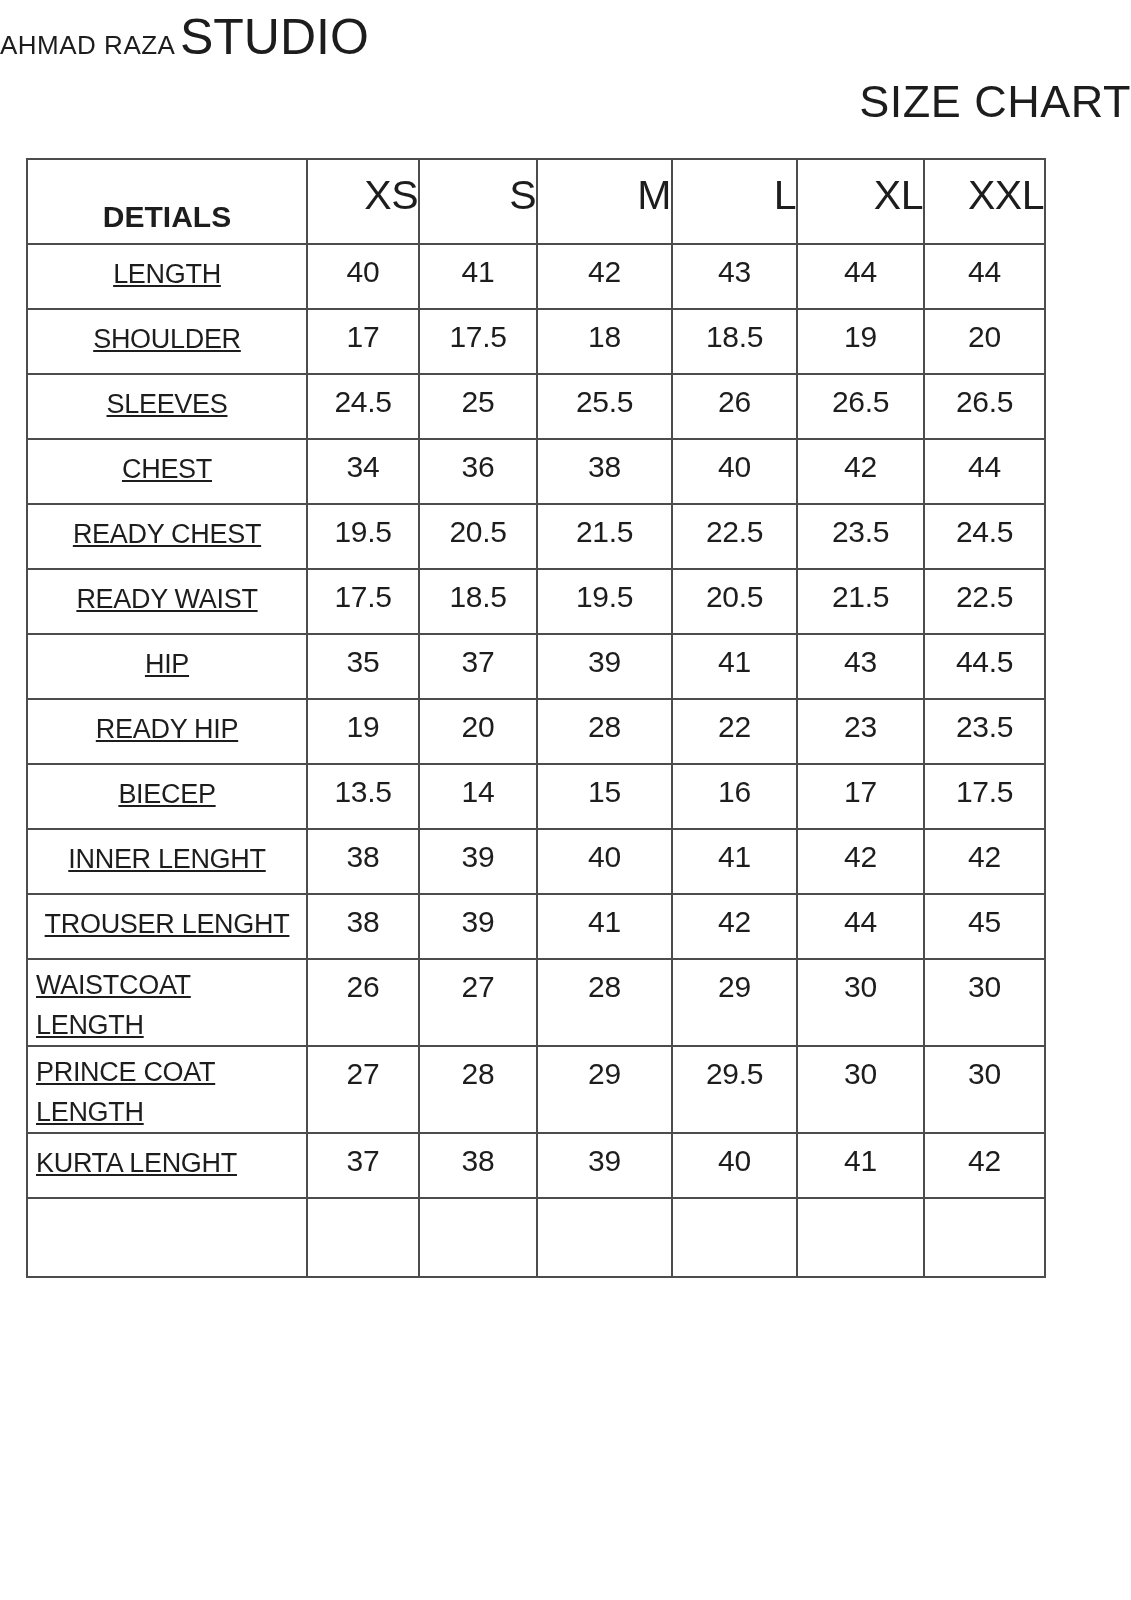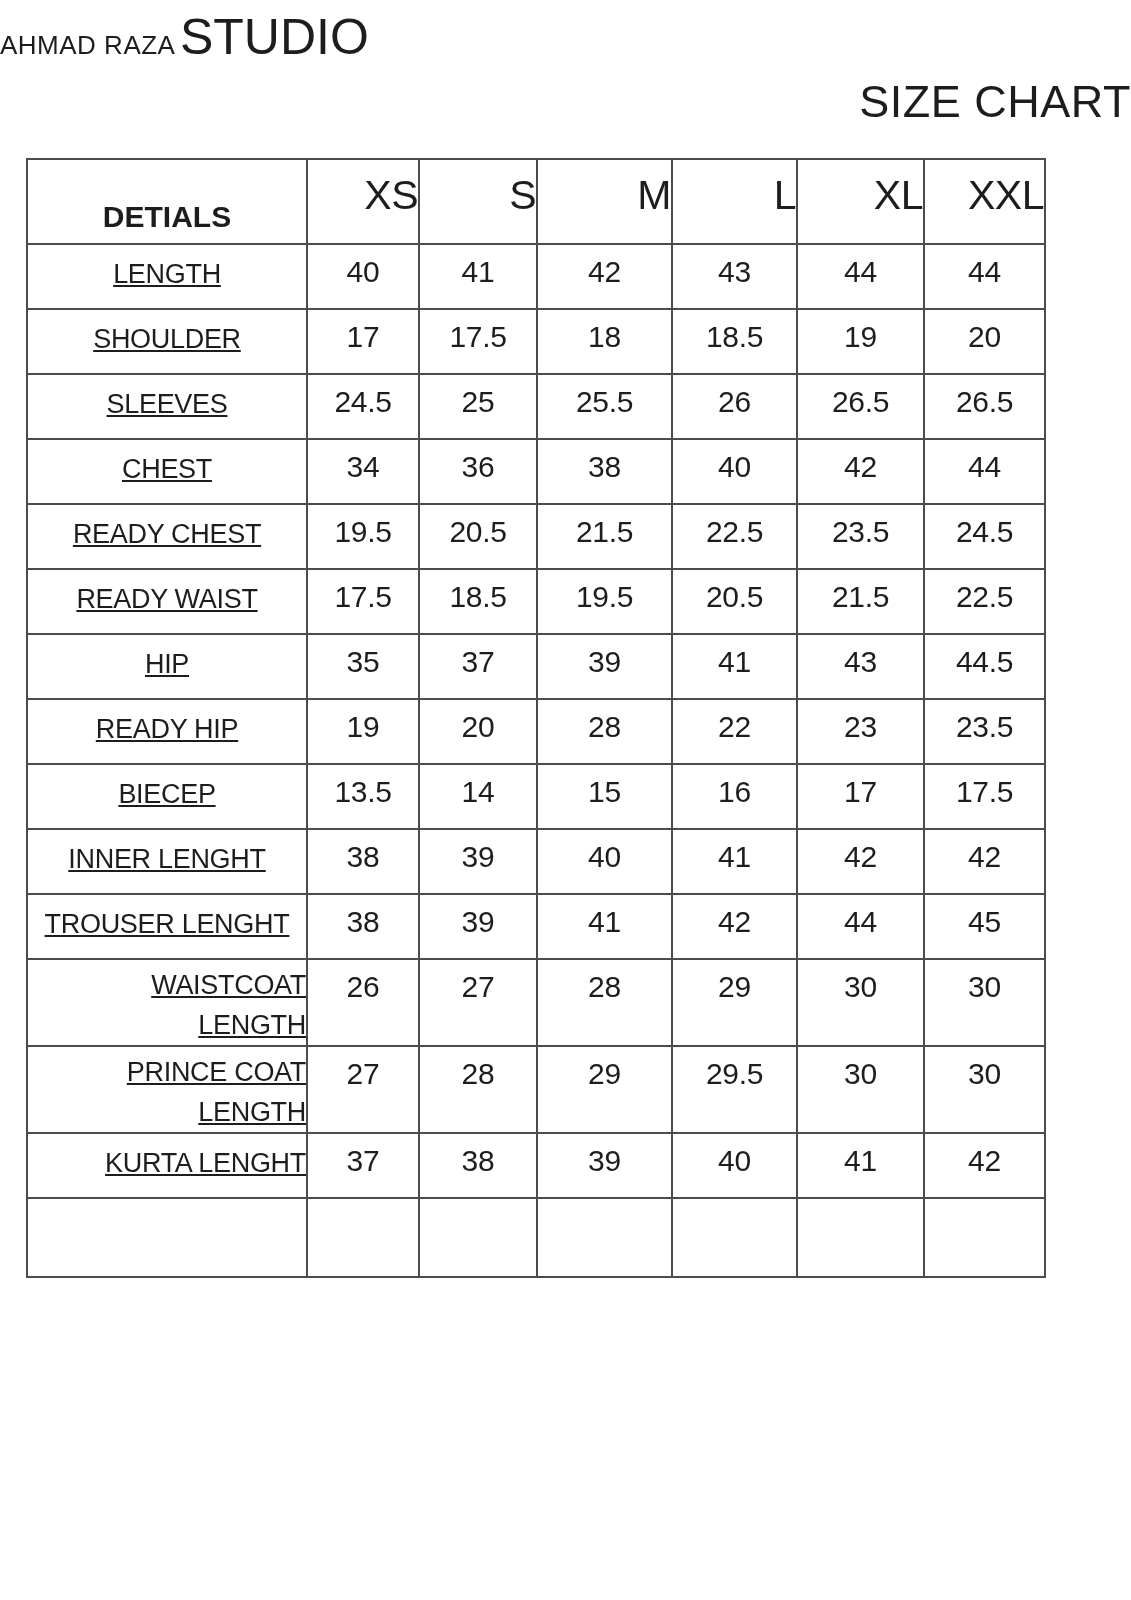--- a/index.html
+++ b/index.html
@@ -80,21 +80,21 @@
     text-align: center;
     padding-top: 10px;
     line-height: 34px;
     letter-spacing: -0.3px;
   }
   tr.row-tall td.label-cell {
     padding-top: 5px;
     line-height: 40px;
   }
   td.label-cell.align-left {
-    text-align: right;
+    text-align: left;
     padding-left: 8px;
   }
 </style>
 </head>
 <body>
 
 <div class="brand-line">
   <span class="brand-prefix">AHMAD RAZA</span>
   <span class="brand-name">STUDIO</span>
 </div>

